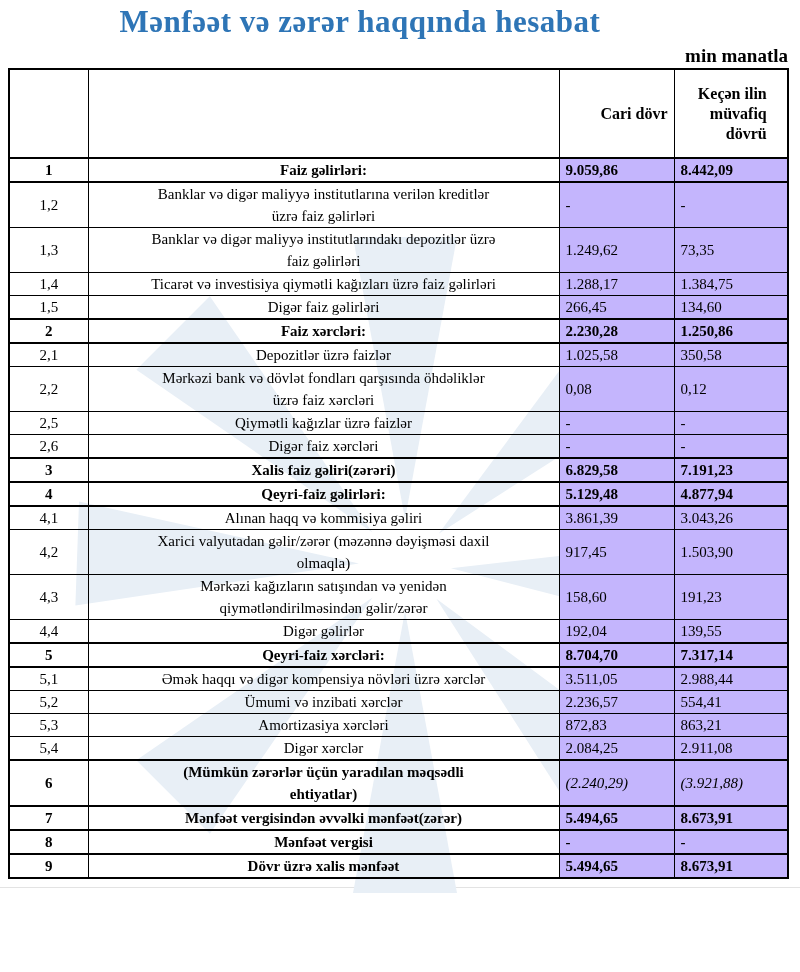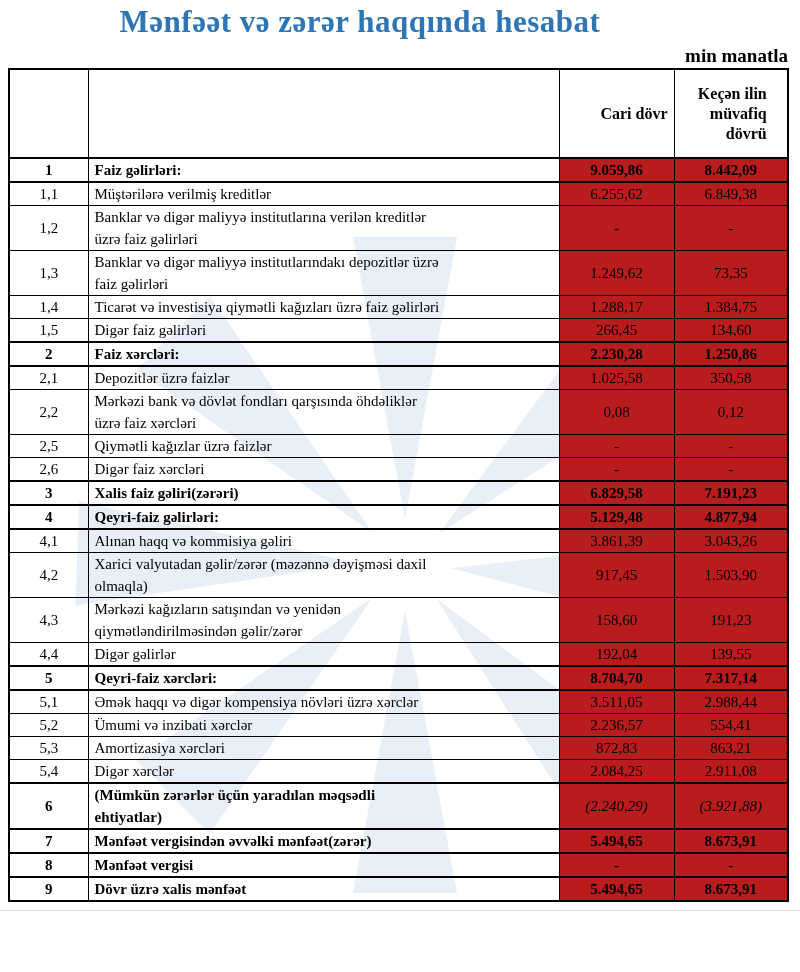--- a/index.html
+++ b/index.html
@@ -75,22 +75,22 @@
     background: transparent;
   }
   thead th .narrow { max-width: 72px; margin: 0 auto; line-height: 20px; }
 
   col.c-num  { width: 79px;  }
   col.c-desc { width: 471px; }
   col.c-val1 { width: 115px; }
   col.c-val2 { width: 114px; }
 
   td.num  { text-align: center; }
-  td.desc { text-align: left; white-space: pre-line; font-family: Liberation Serif, serif; }
-  td.val  { text-align: center; background: #b91c1c; }
+  td.desc { text-align: center; white-space: pre-line; font-family: Liberation Serif, serif; }
+  td.val  { text-align: left; background: #c4b5fd; }
 
   tr.section td { font-weight: bold; border-top: 2px solid #000; border-bottom: 2px solid #000; }
   tr.vals-regular td.val { font-weight: normal; font-style: italic; }
 
   .page-rule {
     margin-top: 8px;
     width: 800px;
     border-top: 1px solid #e3e3e3;
   }
 </style>
@@ -136,26 +136,20 @@
       </tr>
     </thead>
     <tbody id="rows-body">
         <tr class="section">
           <td class="num">1</td>
           <td class="desc">Faiz gəlirləri:</td>
           <td class="val">9.059,86</td>
           <td class="val">8.442,09</td>
         </tr>
         <tr>
-          <td class="num">1,1</td>
-          <td class="desc">Müştərilərə verilmiş kreditlər</td>
-          <td class="val">6.255,62</td>
-          <td class="val">6.849,38</td>
-        </tr>
-        <tr>
           <td class="num">1,2</td>
           <td class="desc">Banklar və digər maliyyə institutlarına verilən kreditlər
 üzrə faiz gəlirləri</td>
           <td class="val">-</td>
           <td class="val">-</td>
         </tr>
         <tr>
           <td class="num">1,3</td>
           <td class="desc">Banklar və digər maliyyə institutlarındakı depozitlər üzrə
 faiz gəlirləri</td>

